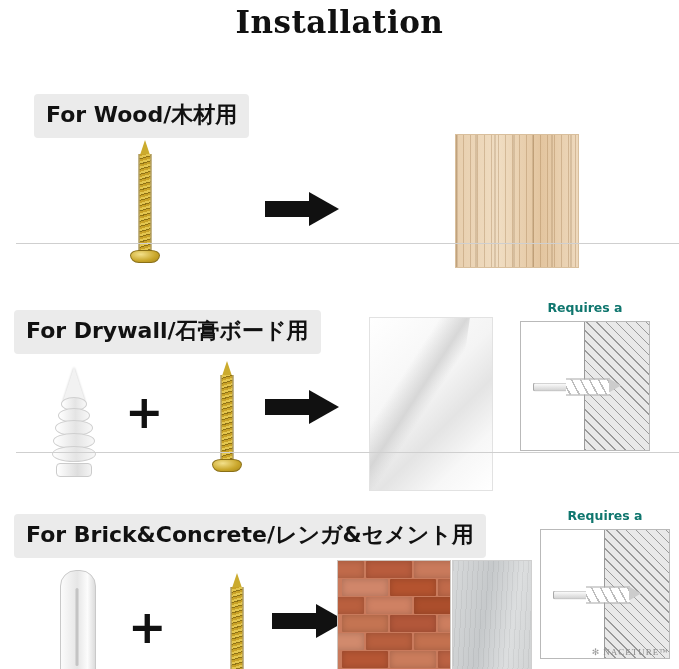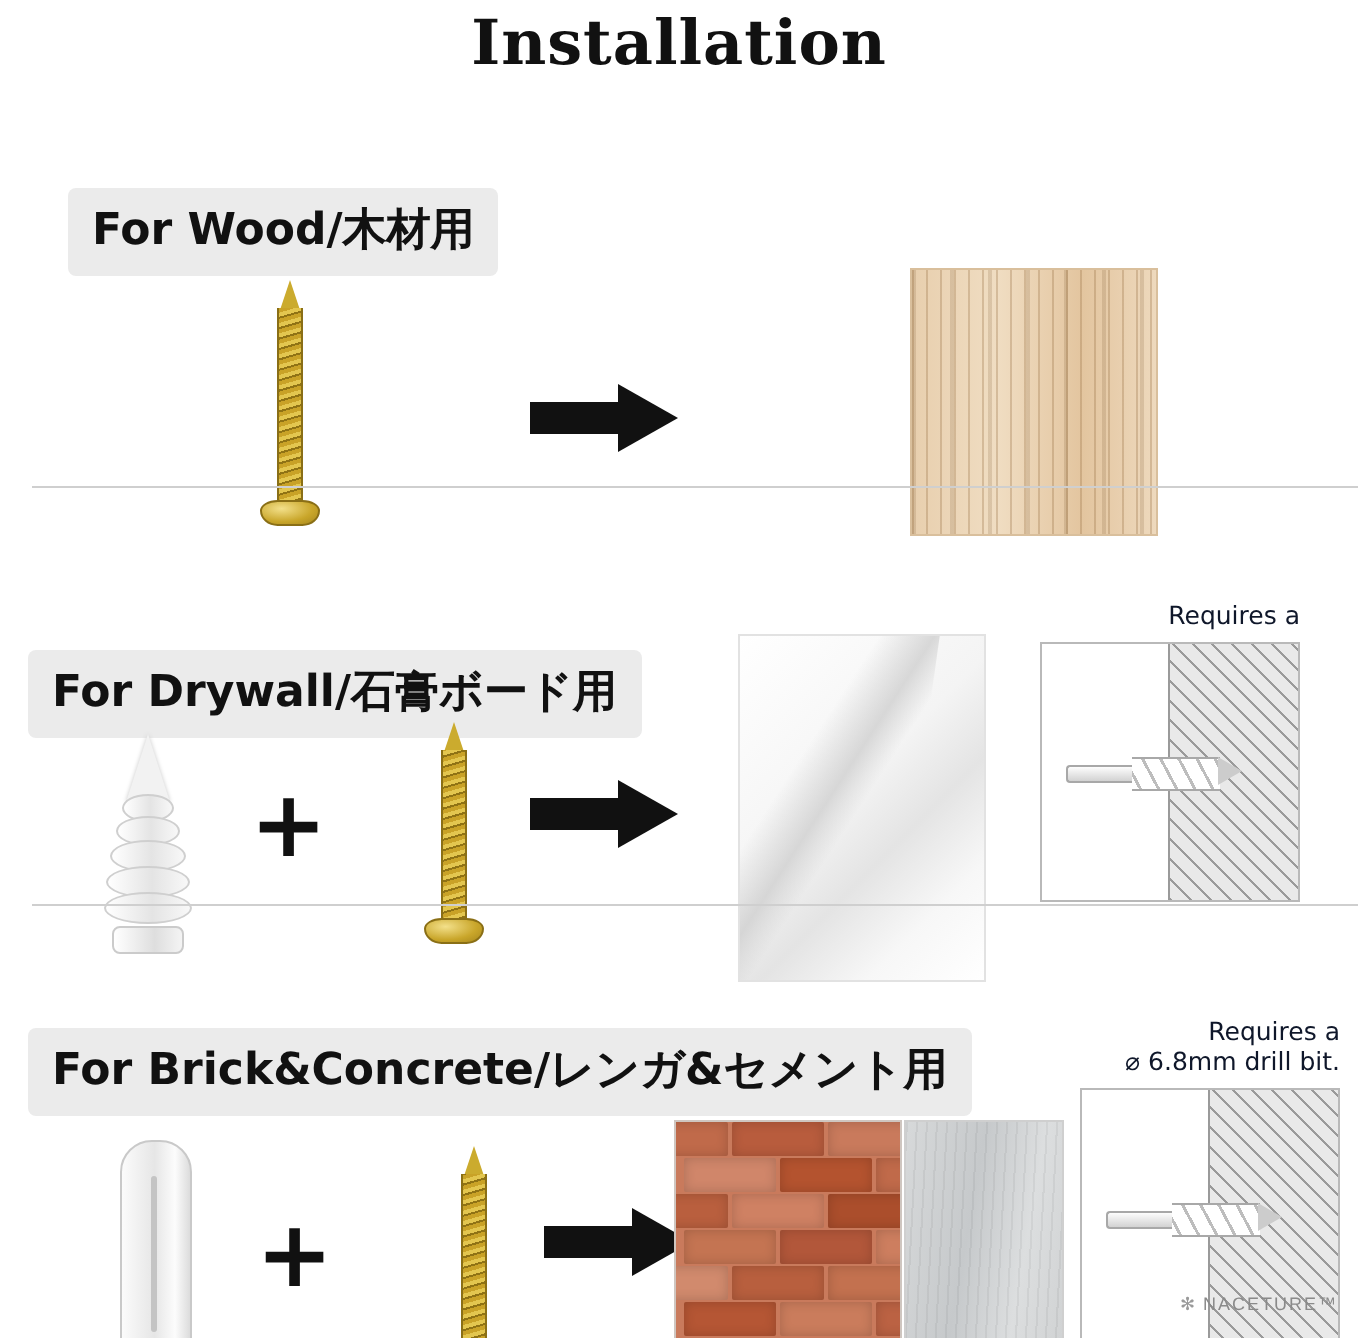--- a/index.html
+++ b/index.html
@@ -110,22 +110,23 @@
     background:
       repeating-linear-gradient(93deg,
         rgba(0,0,0,0.05) 0px, rgba(0,0,0,0.05) 1px,
         rgba(255,255,255,0) 1px, rgba(255,255,255,0) 5px),
       linear-gradient(100deg,#d7d9da,#c6c9cb 40%,#dcdedf 70%,#cfd1d2);
   }
 
   
   .drillbox{position:absolute;}
   .drill-note{
-    font-size:12.5px;line-height:15px;text-align:right;color:#0f172a;
+    font-size:12.5px;line-height:15px;text-align:center;color:#0f766e;
     font-family:"DejaVu Sans", sans-serif;
+    font-weight:bold;
   }
   .drill-fig{
     width:128px;height:128px;border:1px solid #b9b9b9;background:#fff;
     position:relative;overflow:hidden;
   }
   .drill-fig .hatch{
     position:absolute;right:0;top:0;width:64px;height:100%;
     background:
       repeating-linear-gradient(45deg,
         #9a9a9a 0px,#9a9a9a 1px,
@@ -214,21 +215,21 @@
   }
   .anchor-cc .slot{
     position:absolute;left:50%;transform:translateX(-50%);
     top:18px;width:3px;height:78px;background:#c4c4c4;border-radius:2px;
   }
 
   
   .brand{
     position:absolute;right:10px;bottom:4px;
     font-size:9px;color:#8a8a8a;letter-spacing:1px;
-    font-family:Liberation Sans, sans-serif;
+    font-family:Liberation Serif, serif;
   }
   .brand .mark{display:inline-block;margin-right:3px;color:#9a9a9a;}
 </style>
 </head>
 <body>
 
 <div class="page">
 
   <div class="title">Installation</div>
 
@@ -251,21 +252,21 @@
         <div class="head"></div>
     </div>
 
     <div class="wood" style="position:absolute;left:455px;top:92px;"></div>
   </div>
 
   <div class="divider" style="position:absolute;top:243px;left:8px;width:663px;"></div>
 
   <div class="section">
 
-    <div style="position:absolute;left:14px;top:283px;">
+    <div style="position:absolute;left:14px;top:268px;">
       <span class="pill">
         <span>For Drywall</span><span>/</span><span class="jp">石膏ボード用</span>
       </span>
     </div>
 
     <div class="anchor-dw" style="position:absolute;left:48px;top:325px;">
       <div class="tip"></div>
       <div class="thread" style="top:30px;width:24px;height:12px;"></div>
       <div class="thread" style="top:41px;width:30px;height:13px;"></div>
       <div class="thread" style="top:53px;width:36px;height:14px;"></div>
@@ -365,24 +366,20 @@
         <div class="bk" style="left:120px;background:#bb6243;"></div>
       </div>
 
     </div>
 
     <div class="concrete" style="position:absolute;left:452px;top:518px;"></div>
 
     <div class="drillbox" style="left:540px;top:466px;">
       <div class="drill-note">
         <div>Requires a</div>
-        <div>
-          <span>⌀</span>
-          <span>6.8mm drill bit.</span>
-        </div>
       </div>
       <div class="drill-fig" style="margin-top:6px;">
         <div class="hatch"></div>
         <div class="bit">
           <div class="shank"></div>
             <div class="flute"></div>
             <div class="tip"></div>
         </div>
       </div>
     </div>

